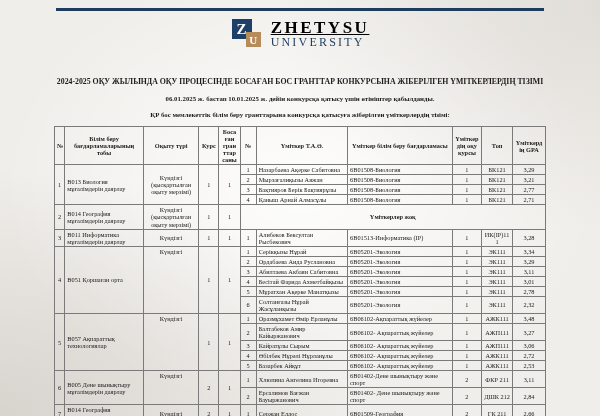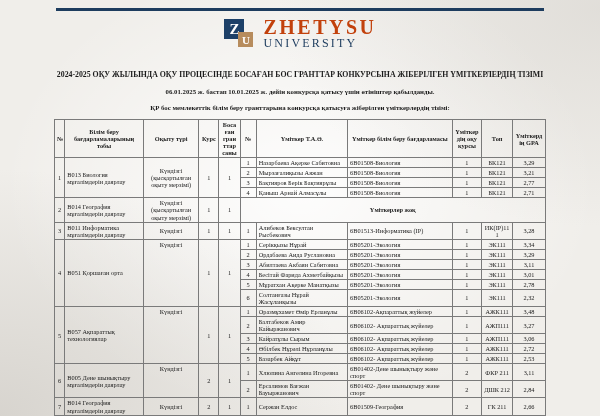--- a/index.html
+++ b/index.html
@@ -14,23 +14,23 @@
       #f0eeea;
   }
   .top-rule{width:488px;height:3px;background:#1d3c5e;margin:8px auto 0;}
   .logo{display:flex;align-items:center;justify-content:center;gap:8px;margin-top:5px;height:36px;}
   .logo-mark{position:relative;width:32px;height:32px;flex:0 0 auto;}
   .logo-z{position:absolute;left:1px;top:1px;width:20px;height:20px;background:#1d4068;color:#ffffff;
           font-weight:bold;font-size:15px;display:flex;align-items:center;justify-content:center;z-index:1;}
   .logo-u{position:absolute;left:15px;top:14px;width:15px;height:15px;background:#b78c5d;color:#ffffff;
           font-weight:bold;font-size:11px;display:flex;align-items:center;justify-content:center;z-index:2;}
   .logo-text{display:flex;flex-direction:column;justify-content:center;}
-  .logo-name{font-size:20px;font-weight:bold;color:#c2410c;letter-spacing:2.5px;line-height:1;}
+  .logo-name{font-size:17px;font-weight:bold;color:#000000;letter-spacing:2.5px;line-height:1;text-decoration:underline;}
   .logo-sub{font-size:12px;font-weight:normal;color:#1d3c5e;letter-spacing:2.2px;line-height:1.15;}
-  .title{text-align:center;font-weight:bold;font-size:7.8px;margin:18px 20px 0;}
+  .title{text-align:center;font-weight:bold;font-size:7.8px;margin:25px 20px 0;}
   .sub{text-align:center;font-weight:bold;font-size:6.8px;margin:9px 30px 0;}
   table{width:492px;margin:8px auto 0;border-collapse:collapse;font-size:6.3px;line-height:1.12;table-layout:fixed;}
   th,td{border:1px solid #7a7a7a;padding:1px 2px;box-sizing:border-box;}
   th{font-weight:bold;text-align:center;vertical-align:middle;overflow-wrap:anywhere;word-break:break-word;}
   td{vertical-align:middle;overflow-wrap:break-word;}
   td.c{text-align:center;}
   td.l{text-align:left;}
   .va-top{vertical-align:top;}
   .nocand{font-weight:bold;text-align:center;}
 </style>

